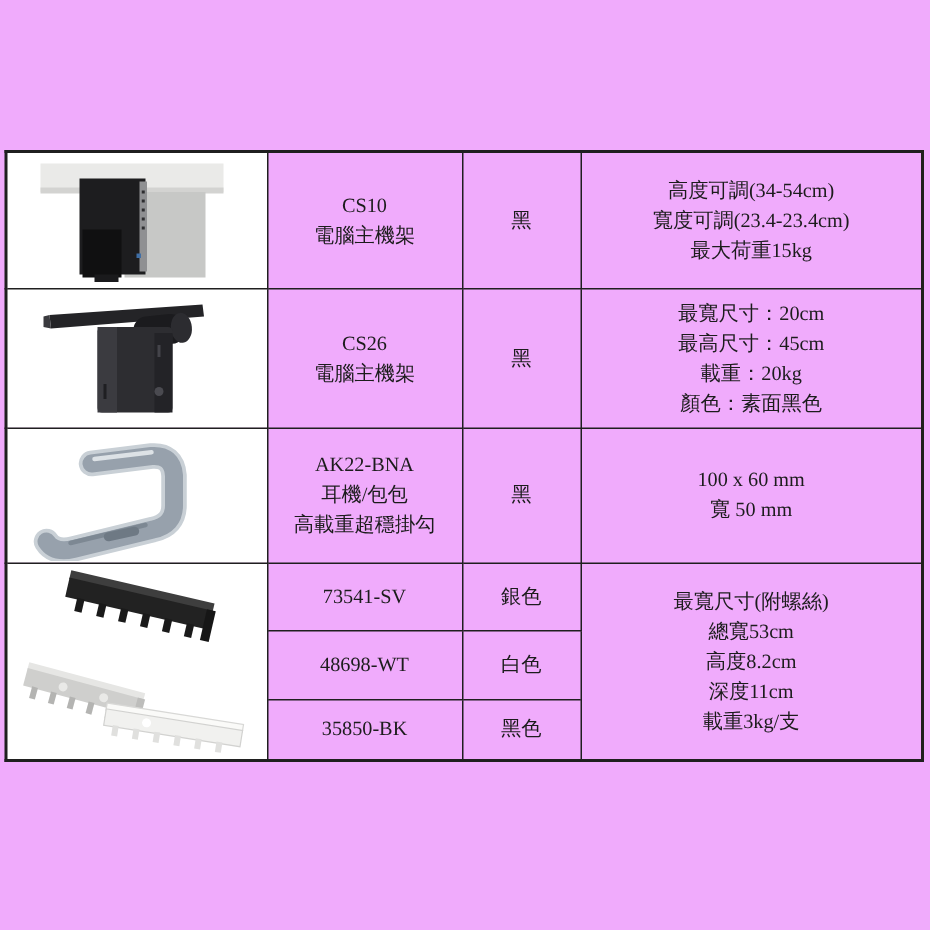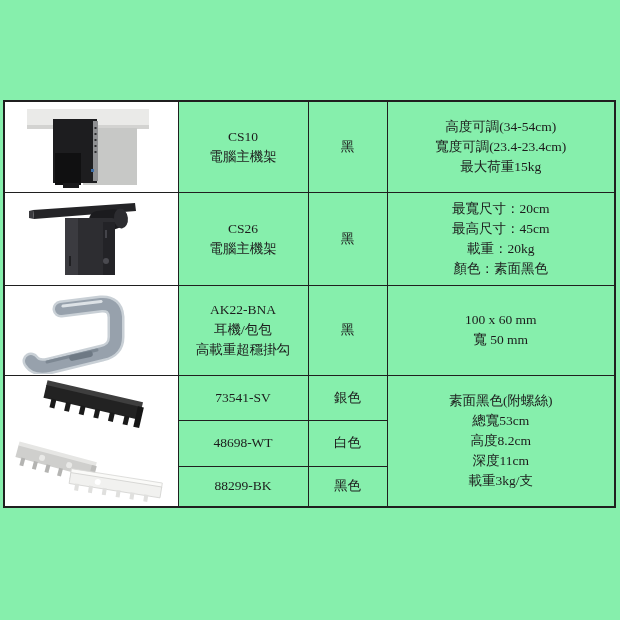--- a/index.html
+++ b/index.html
@@ -4,21 +4,21 @@
 <style>
   html, body { margin: 0; padding: 0; }
   body {
     width: 620px; height: 620px;
     background: #ffffff;
     font-family: "Liberation Serif", "DejaVu Serif", serif;
     color: #1c1c1c;
     position: relative;
     overflow: hidden;
   }
-  .page { position: absolute; inset: 0; background: #86efac; text-decoration: underline; }
+  .page { position: absolute; inset: 0; background: #f0abfc; text-decoration: underline; }
   table.spec-table {
     position: absolute;
     left: 3px; top: 100px;
     border-collapse: collapse;
     table-layout: fixed;
     width: 611px;
     border: 2.4px solid #1f1f1f;
   }
   table.spec-table td {
     border: 1.6px solid #1f1f1f;
@@ -162,29 +162,29 @@
             <rect x="96" y="114" width="4" height="7" fill="#e0e0de"></rect>
             <rect x="110" y="114" width="4" height="7" fill="#e0e0de"></rect>
             <rect x="124" y="114" width="4" height="7" fill="#e0e0de"></rect>
             <rect x="138" y="114" width="4" height="7" fill="#e0e0de"></rect>
             <circle cx="90" cy="109" r="3" fill="#ffffff"></circle>
           </g>
         </svg>
       </td>
       <td>73541-SV</td>
       <td>銀色</td>
-      <td class="multiline" rowspan="3">素面黑色(附螺絲)
+      <td class="multiline" rowspan="3">最寬尺寸(附螺絲)
 總寬53cm
 高度8.2cm
 深度11cm
 載重3kg/支</td>
     </tr>
     <tr class="r4b">
       <td>48698-WT</td>
       <td>白色</td>
     </tr>
     <tr class="r4c">
-      <td>88299-BK</td>
+      <td>35850-BK</td>
       <td>黑色</td>
     </tr>
   </tbody>
     </table>
 </div>
 
 </body></html>

